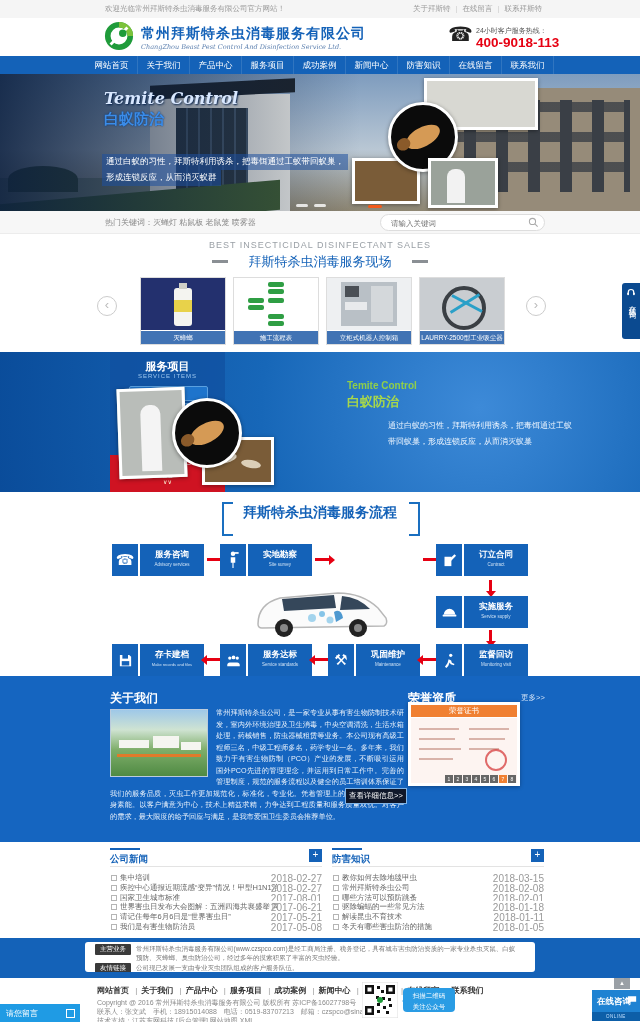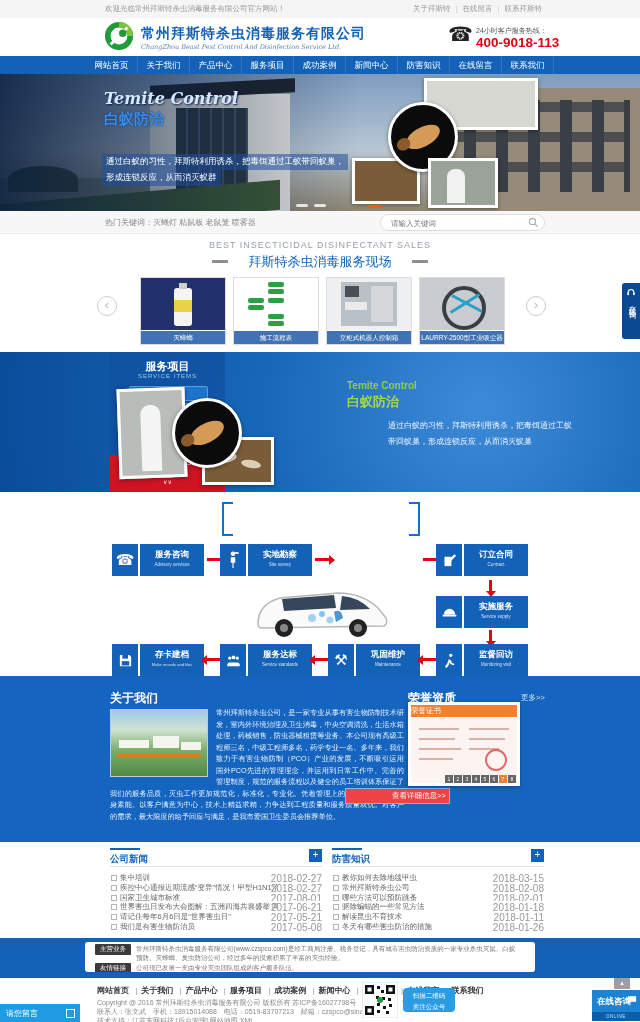--- a/index.html
+++ b/index.html
@@ -90,26 +90,26 @@
   .arrow-l::after{content:"";position:absolute;right:100%;top:-3.5px;border:5px solid transparent;border-right:6px solid #e60012;}
   .arrow-d{position:absolute;width:3px;height:11px;background:#e60012;}
   .arrow-d::after{content:"";position:absolute;top:100%;left:-3.5px;border:5px solid transparent;border-top:6px solid #e60012;}
   
   .about{position:absolute;left:0;top:676px;width:640px;height:166px;background:#1565c0;}
   .ab-title{position:absolute;left:110px;top:14px;font-size:12px;font-weight:bold;color:#fff;}
   .ab-body{position:absolute;left:110px;top:31px;width:294px;font-size:7.2px;line-height:1.6;color:#e8f1fb;text-align:justify;}
   .ab-img{float:left;width:96px;height:66px;margin:2px 8px 3px 0;border:1px solid #bcd;
           background:linear-gradient(180deg,#9ec8e8 0%,#cfe3d2 30%,#7fae6a 60%,#4f8a43 100%);position:relative;overflow:hidden;}
   .ab-img i{position:absolute;background:#f5f5f0;}
-  .ab-btn{position:absolute;left:345px;top:112px;width:60px;height:14px;background:#ef4444;border:1px solid #7fb4e8;
-          color:#fff;font-size:7.5px;text-align:center;line-height:14px;cursor:pointer;padding-left:43px;}
+  .ab-btn{position:absolute;left:345px;top:112px;width:60px;height:14px;background:#0f172a;border:1px solid #7fb4e8;
+          color:#fff;font-size:7.5px;text-align:center;line-height:14px;cursor:pointer;}
   .hn-title{position:absolute;left:408px;top:14px;font-size:12px;font-weight:bold;color:#fff;}
   .hn-more{position:absolute;left:521px;top:17px;font-size:7.5px;color:#cfe0f5;cursor:pointer;}
   .cert{position:absolute;left:408px;top:26px;width:112px;height:84px;background:#fff;box-shadow:0 1px 4px rgba(0,0,0,.3);}
-  .cert-h{position:absolute;left:3px;top:3px;width:106px;height:12px;background:#f08032;color:#fff;font-size:7.5px;line-height:12px;}
+  .cert-h{position:absolute;left:3px;top:3px;width:106px;height:12px;background:#f08032;color:#fff;font-size:7.5px;text-align:center;line-height:12px;}
   .cert-b{position:absolute;left:3px;top:16px;width:106px;height:65px;background:#fdf4f1;}
   .cert-line{position:absolute;height:2px;background:#d9b3aa;}
   .cert-seal{position:absolute;right:10px;bottom:12px;width:18px;height:18px;border:2px solid rgba(214,60,60,.75);border-radius:50%;}
   .cert-pages{position:absolute;right:4px;bottom:3px;display:flex;gap:1px;}
   .cert-pages span{width:8px;height:8px;background:#666;color:#fff;font-size:5px;text-align:center;line-height:8px;cursor:pointer;}
   .cert-pages span.on{background:#f08032;}
   
   .news-col{position:absolute;top:848px;}
   .news-head{position:relative;height:18px;border-bottom:1px solid #e3e3e3;}
   .news-accent{position:absolute;left:0;top:0;width:30px;height:2px;background:#1462b8;}
@@ -299,20 +299,21 @@
       <div style="position:absolute;left:36px;top:20px;width:20px;height:8px;background:#dccfb8;border-radius:50%;transform:rotate(10deg);"></div>
     </div>
     <span class="sf-en">Temite Control</span>
     <span class="sf-cn">白蚁防治</span>
     <span class="sf-d" style="top:68px;">通过白蚁的习性，拜斯特利用诱杀，把毒饵通过工蚁</span>
     <span class="sf-d" style="top:84px;">带回蚁巢，形成连锁反应，从而消灭蚁巢</span>
   </div>
 
   <div class="bracket l" style="left:222px;"></div>
   <div class="bracket r" style="left:409px;"></div>
+  <div class="flow-title">拜斯特杀虫消毒服务流程</div>
 
   <div class="funit" style="left:112px;top:544px;">
     <div class="ficon">☎</div>
     <div class="flabel">
         <span class="cn">服务咨询</span>
         <span class="en">Advisory services</span>
       </div>
   </div>
   <div class="arrow-r" style="left:207px;top:558px;"></div>
   <div class="funit" style="left:220px;top:544px;">
@@ -531,21 +532,21 @@
           <span class="d">2018-01-18</span>
         </div>
       <div class="news-item">
           <span class="b"></span>
           <span class="t">解读昆虫不育技术</span>
           <span class="d">2018-01-11</span>
         </div>
       <div class="news-item">
           <span class="b"></span>
           <span class="t">冬天有哪些害虫防治的措施</span>
-          <span class="d">2018-01-26</span>
+          <span class="d">2018-01-05</span>
         </div>
     </div>
   </div>
 
   <div class="fband">
     <div class="fbox">
       <div><span class="ftag">主营业务</span><span class="ftext">常州拜斯特杀虫消毒服务有限公司(www.czspco.com)是经工商局注册、税务登记，具有城市害虫防治资质的一家专业杀虫灭鼠、白蚁预防、灭蟑螂、臭虫防治公司，经过多年的摸索积累了丰富的灭虫经验。</span></div>
       <div><span class="ftag">友情链接</span><span class="ftext">公司现已发展一支由专业灭虫团队组成的客户服务队伍。</span></div>
     </div>
   </div>

